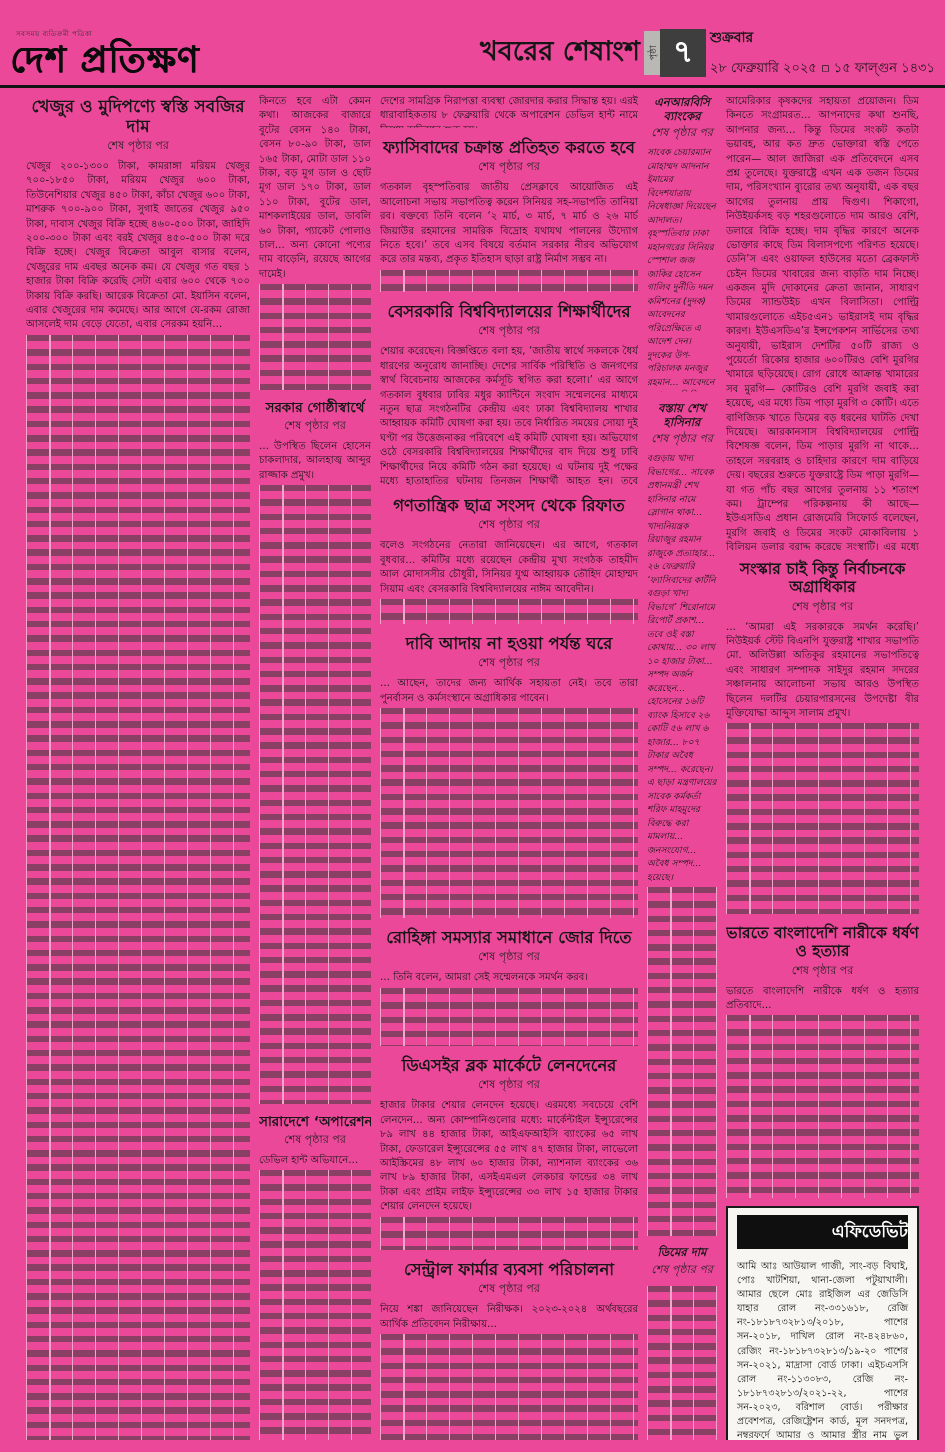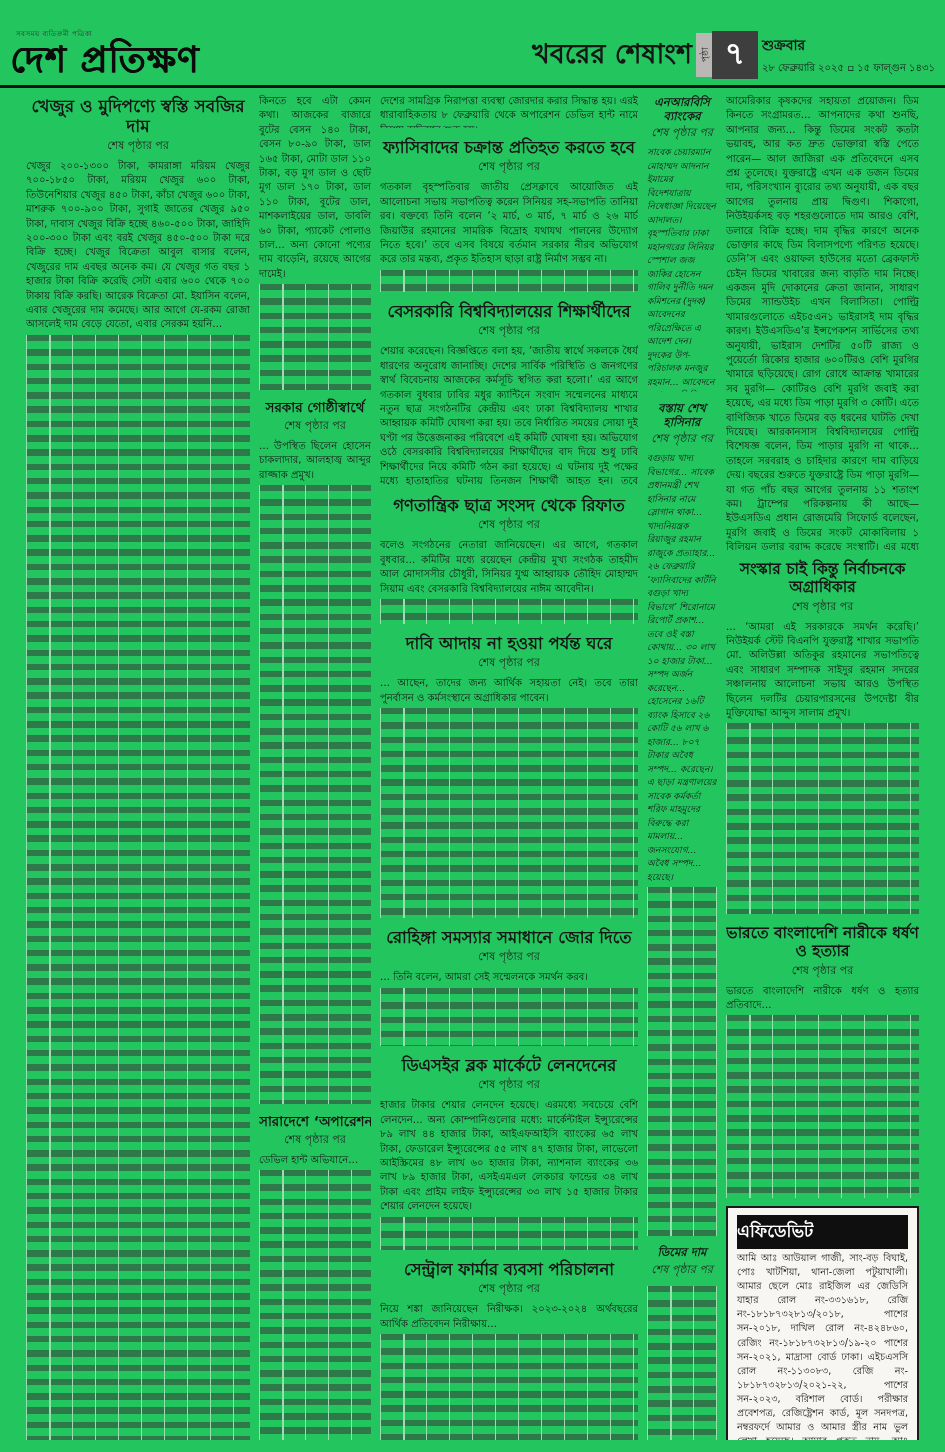--- a/index.html
+++ b/index.html
@@ -1,34 +1,34 @@
 <!DOCTYPE html>
 <html lang="bn"><head>
 <meta charset="utf-8">
 <style>
   html,body{margin:0;padding:0;background:#9a9a98;}
-  .page{position:relative;width:945px;height:1452px;margin:0 auto;background:#22c55e;
+  .page{position:relative;width:945px;height:1452px;margin:0 auto;background:#ec4899;
         box-sizing:border-box;font-family:"DejaVu Sans",sans-serif;color:#161616;overflow:hidden;}
 
   
   header.hd{display:flex;justify-content:space-between;align-items:flex-end;
             padding:8px 10px 6px;border-bottom:3px solid #141414;height:88px;box-sizing:border-box;}
   .masthead{display:flex;flex-direction:column;justify-content:flex-end;}
   .tagline{font-size:7px;color:#333;margin:0 0 1px 6px;letter-spacing:.5px;}
   .logo{font-size:36px;font-weight:bold;line-height:1.05;letter-spacing:1px;
         color:#0b0b0b;text-shadow:.6px 0 0 #0b0b0b;}
   .hd-right{display:flex;align-items:center;}
   .section-title{font-size:27px;font-weight:bold;margin-right:4px;white-space:nowrap;}
   .page-word{writing-mode:vertical-rl;transform:rotate(180deg);background:#b9b8b4;color:#1c1c1c;
              font-size:9px;height:44px;width:16px;display:flex;align-items:center;justify-content:center;}
   .page-num{width:46px;height:48px;background:#3e3e3e;color:#ffffff;font-size:31px;font-weight:bold;
             display:flex;align-items:center;justify-content:center;}
   .date-block{margin-left:4px;min-width:158px;}
   .day{font-weight:bold;font-size:14px;}
-  .date-line{font-size:10px;margin-top:2px;}
+  .date-line{font-size:13px;margin-top:8px;}
 
   
   .cols{display:flex;gap:9px;padding:6px 26px 12px;height:1364px;box-sizing:border-box;}
   .col{display:flex;flex-direction:column;min-width:0;overflow:hidden;}
   .col-a{width:224px;} .col-b{width:112px;} .col-c{width:258px;} .col-d{width:70px;font-style:italic;} .col-e{flex:1;}
 
   article,.cont{display:flex;flex-direction:column;overflow:hidden;margin-bottom:8px;box-sizing:border-box;flex-shrink:0;}
   .grow{flex:1 1 auto;min-height:0;margin-bottom:0;}
   h2{margin:2px 0 0;text-align:center;font-weight:bold;line-height:1.18;}
   .col-a h2{font-size:17px;}
@@ -40,22 +40,22 @@
   p.body{margin:0;font-size:10px;line-height:1.44;text-align:justify;}
   .col-d p.body{font-size:9px;line-height:1.5;text-align:left;}
 
   
   .filler{flex:1 1 auto;min-height:0;margin-top:3px;opacity:.55;
           background:repeating-linear-gradient(to right,#f7f6f2 0 1.5px,transparent 1.5px 23px),
                      repeating-linear-gradient(to bottom,#3a3a3a 0 6.4px,transparent 6.4px 14.3px);}
 
   
   .affidavit{margin-top:auto;margin-bottom:16px;border:2px solid #1a1a1a;padding:7px 9px;background:#f7f6f2;flex-shrink:0;}
-  .aff-title{background:#0f0f0f;color:#ffffff;text-align:left;font-weight:bold;font-size:17px;
-             padding:3px 0;margin-bottom:2px;}
+  .aff-title{background:#0f0f0f;color:#ffffff;text-align:right;font-weight:bold;font-size:17px;
+             padding:3px 0;margin-bottom:10px;}
   .aff-body{font-size:9.6px;line-height:1.47;text-align:justify;margin:0;}
 </style>
 </head>
 <body>
 
 <div class="page">
 
   <header class="hd">
     <div class="masthead">
       <div class="tagline">সবসময় ব্যতিক্রমী পত্রিকা</div>

